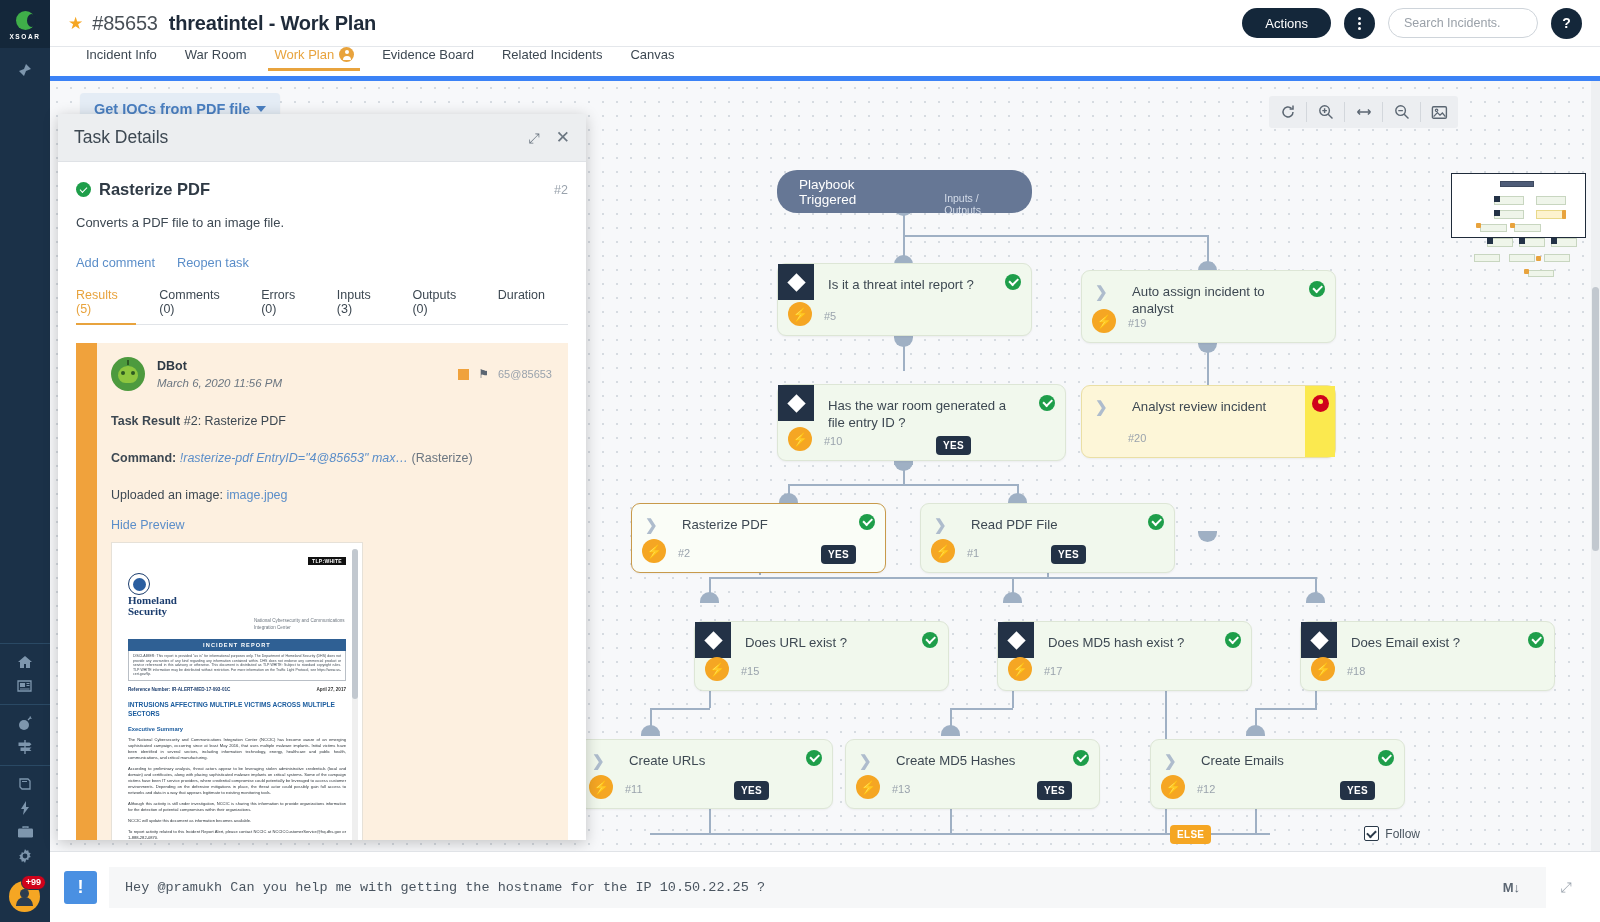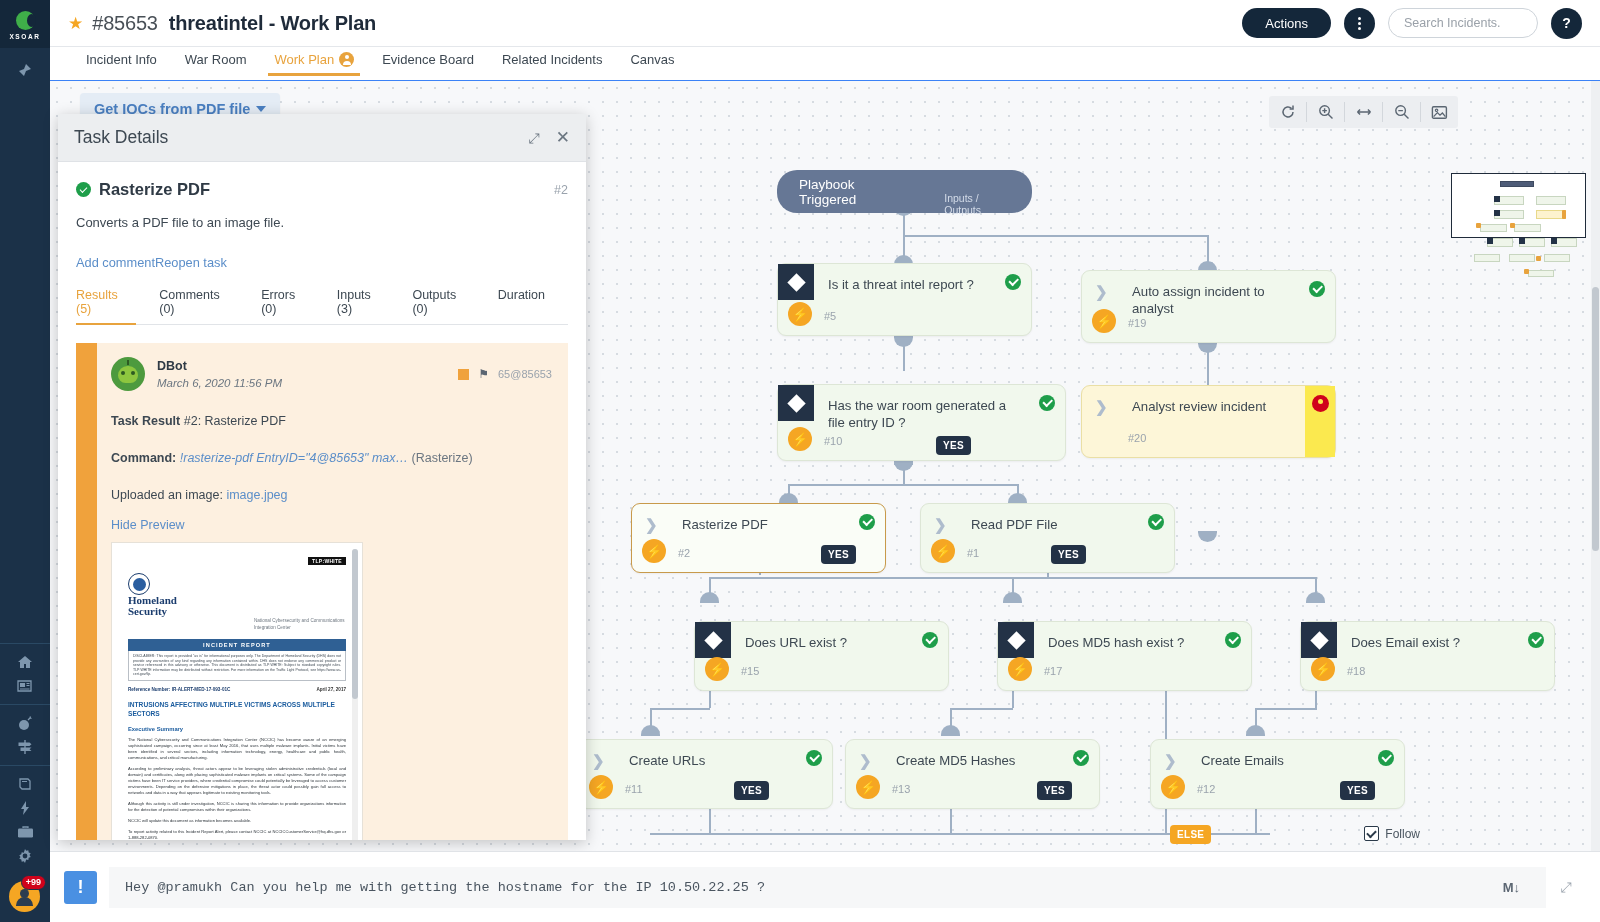--- a/index.html
+++ b/index.html
@@ -82,22 +82,22 @@
   }
   .search-box::placeholder{color:#9aa1a9;}
   .btn-help {
     background:#14273a; color:#fff; width:31px;height:31px;border-radius:50%;
     display:flex;align-items:center;justify-content:center; font-size:14px; font-weight:bold; cursor:pointer;
   }
 
   
   .tabs {
     position:absolute; left:50px; top:47px; width:1550px; height:34px;
-    background:#fff; border-bottom:1px solid #3b82f6;
-    display:flex; align-items:center; padding-left:22px; gap:0;
+    background:#fff; border-bottom:5px solid #3b82f6;
+    display:flex; align-items:flex-start; padding-left:22px; gap:0;
   }
   .tab {
     font-size:13px; color:#3d4852; padding:0 14px 9px 14px; cursor:pointer;
     display:flex; align-items:center; gap:5px; position:relative;
   }
   .tab.active { color:#e8a33d; }
   .tab.active:after{
     content:""; position:absolute; left:8px; right:8px; bottom:0; height:3px; background:#e8a33d;
   }
   .tab-avatar{
@@ -241,21 +241,21 @@
   .panel-body { padding:18px 18px 0 18px; position:relative; height:678px;}
   .task-head { display:flex; align-items:center; }
   .ok-circle{
     width:15px;height:15px;border-radius:50%;background:#1e9e4a;margin-right:8px;
     display:flex;align-items:center;justify-content:center;flex:0 0 auto;
   }
   .ok-circle:after{content:"";width:6px;height:3px;border-left:1.8px solid #fff;border-bottom:1.8px solid #fff;transform:rotate(-45deg);margin-top:-1.5px;}
   .task-name{ font-size:16.5px; font-weight:bold; color:#2f3a45; }
   .task-num{ margin-left:auto; font-size:12.5px; color:#9aa3ad; }
   .task-desc{ font-size:13px; color:#3d4852; margin-top:16px; }
-  .task-links{ margin-top:25px; display:flex; }
+  .task-links{ margin-top:25px; display:flex; gap:22px; }
   .task-link{ font-size:12.8px; color:#5b8ec9; cursor:pointer; }
   .sub-tabs{
     margin-top:18px; display:flex; gap:0; border-bottom:1px solid #e1e4e8;
   }
   .sub-tab{
     font-size:12.5px; color:#3d4852; padding:0 15px 8px 0; margin-right:8px; cursor:pointer; position:relative;
   }
   .sub-tab.active{ color:#e8a33d; }
   .sub-tab.active:after{content:"";position:absolute;left:0;right:15px;bottom:-1px;height:2.4px;background:#e8a33d;}
 

